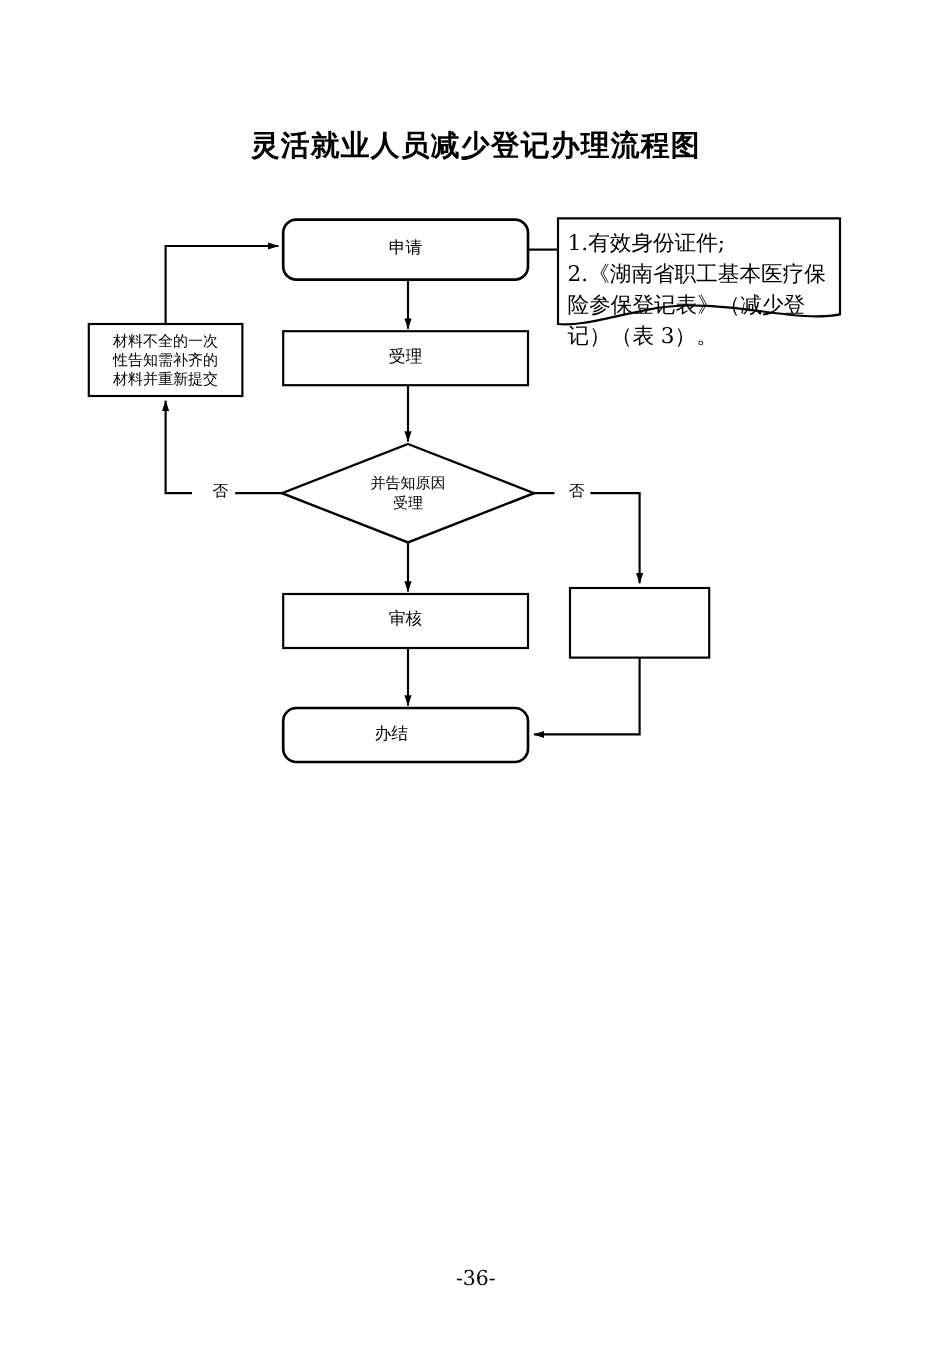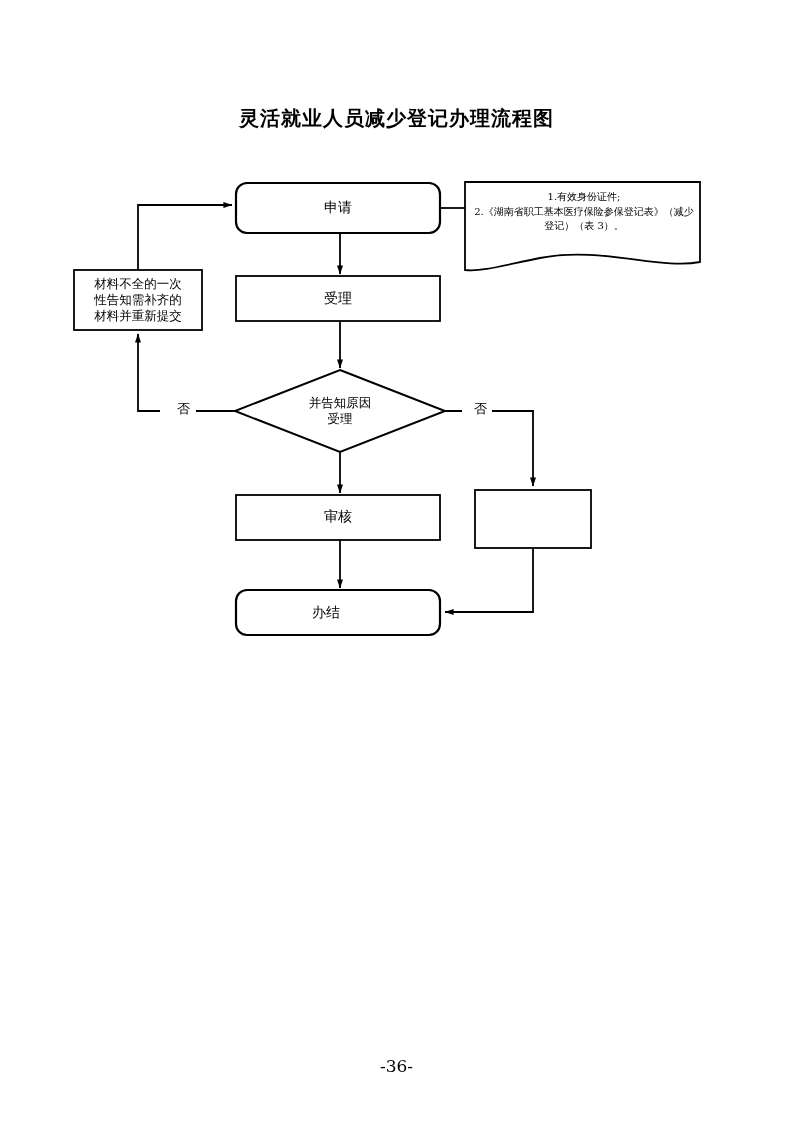--- a/index.html
+++ b/index.html
@@ -20,21 +20,21 @@
     inset: 0;
     background: #ffffff;
   }
   
   .doc-title {
     position: absolute;
     left: 0;
     top: 105px;
     width: 793px;
     text-align: center;
-    font-size: 20px;
+    font-size: 24px;
     font-weight: bold;
     letter-spacing: 1px;
     font-family: Liberation Serif, serif;
     white-space: nowrap;
   }
   
   #flow-svg {
     position: absolute;
     left: 0;
     top: 0;
@@ -63,25 +63,25 @@
     font-family: "DejaVu Serif", "Liberation Serif", serif;
     color: #000;
     text-align: center;
   }
   
   .note-text {
     position: absolute;
     left: 473px;
     top: 190px;
     width: 222px;
-    font-size: 10px;
+    font-size: 18px;
     line-height: 1.45;
     font-family: "DejaVu Serif", "Liberation Serif", serif;
     color: #000;
-    text-align: center;
+    text-align: left;
     white-space: pre-line;
   }
   
   .page-number {
     position: absolute;
     left: 0;
     top: 1056px;
     width: 793px;
     text-align: center;
     font-size: 17px;

